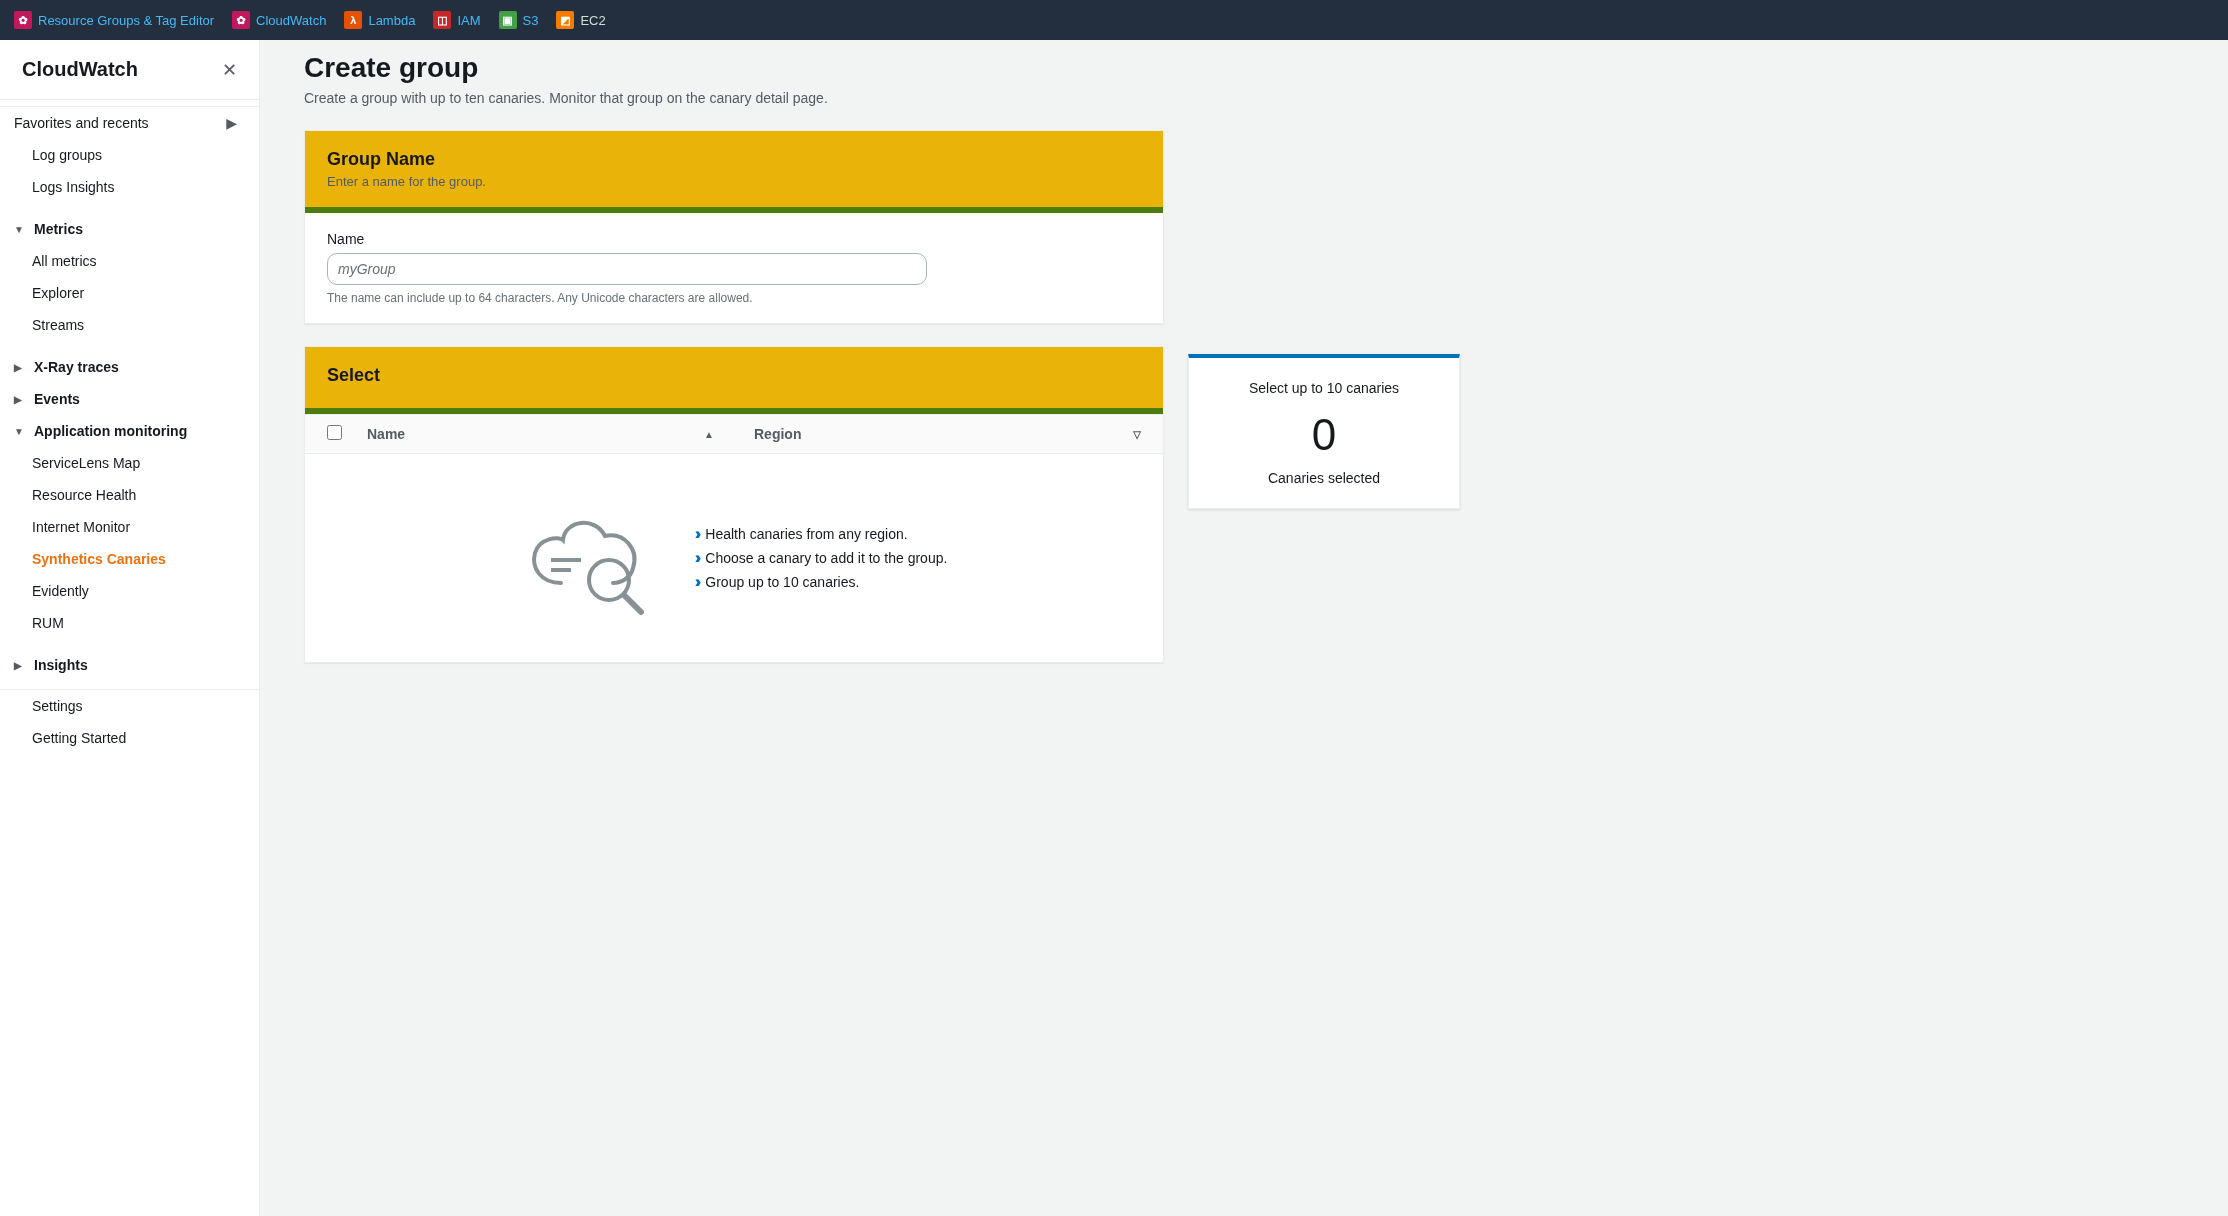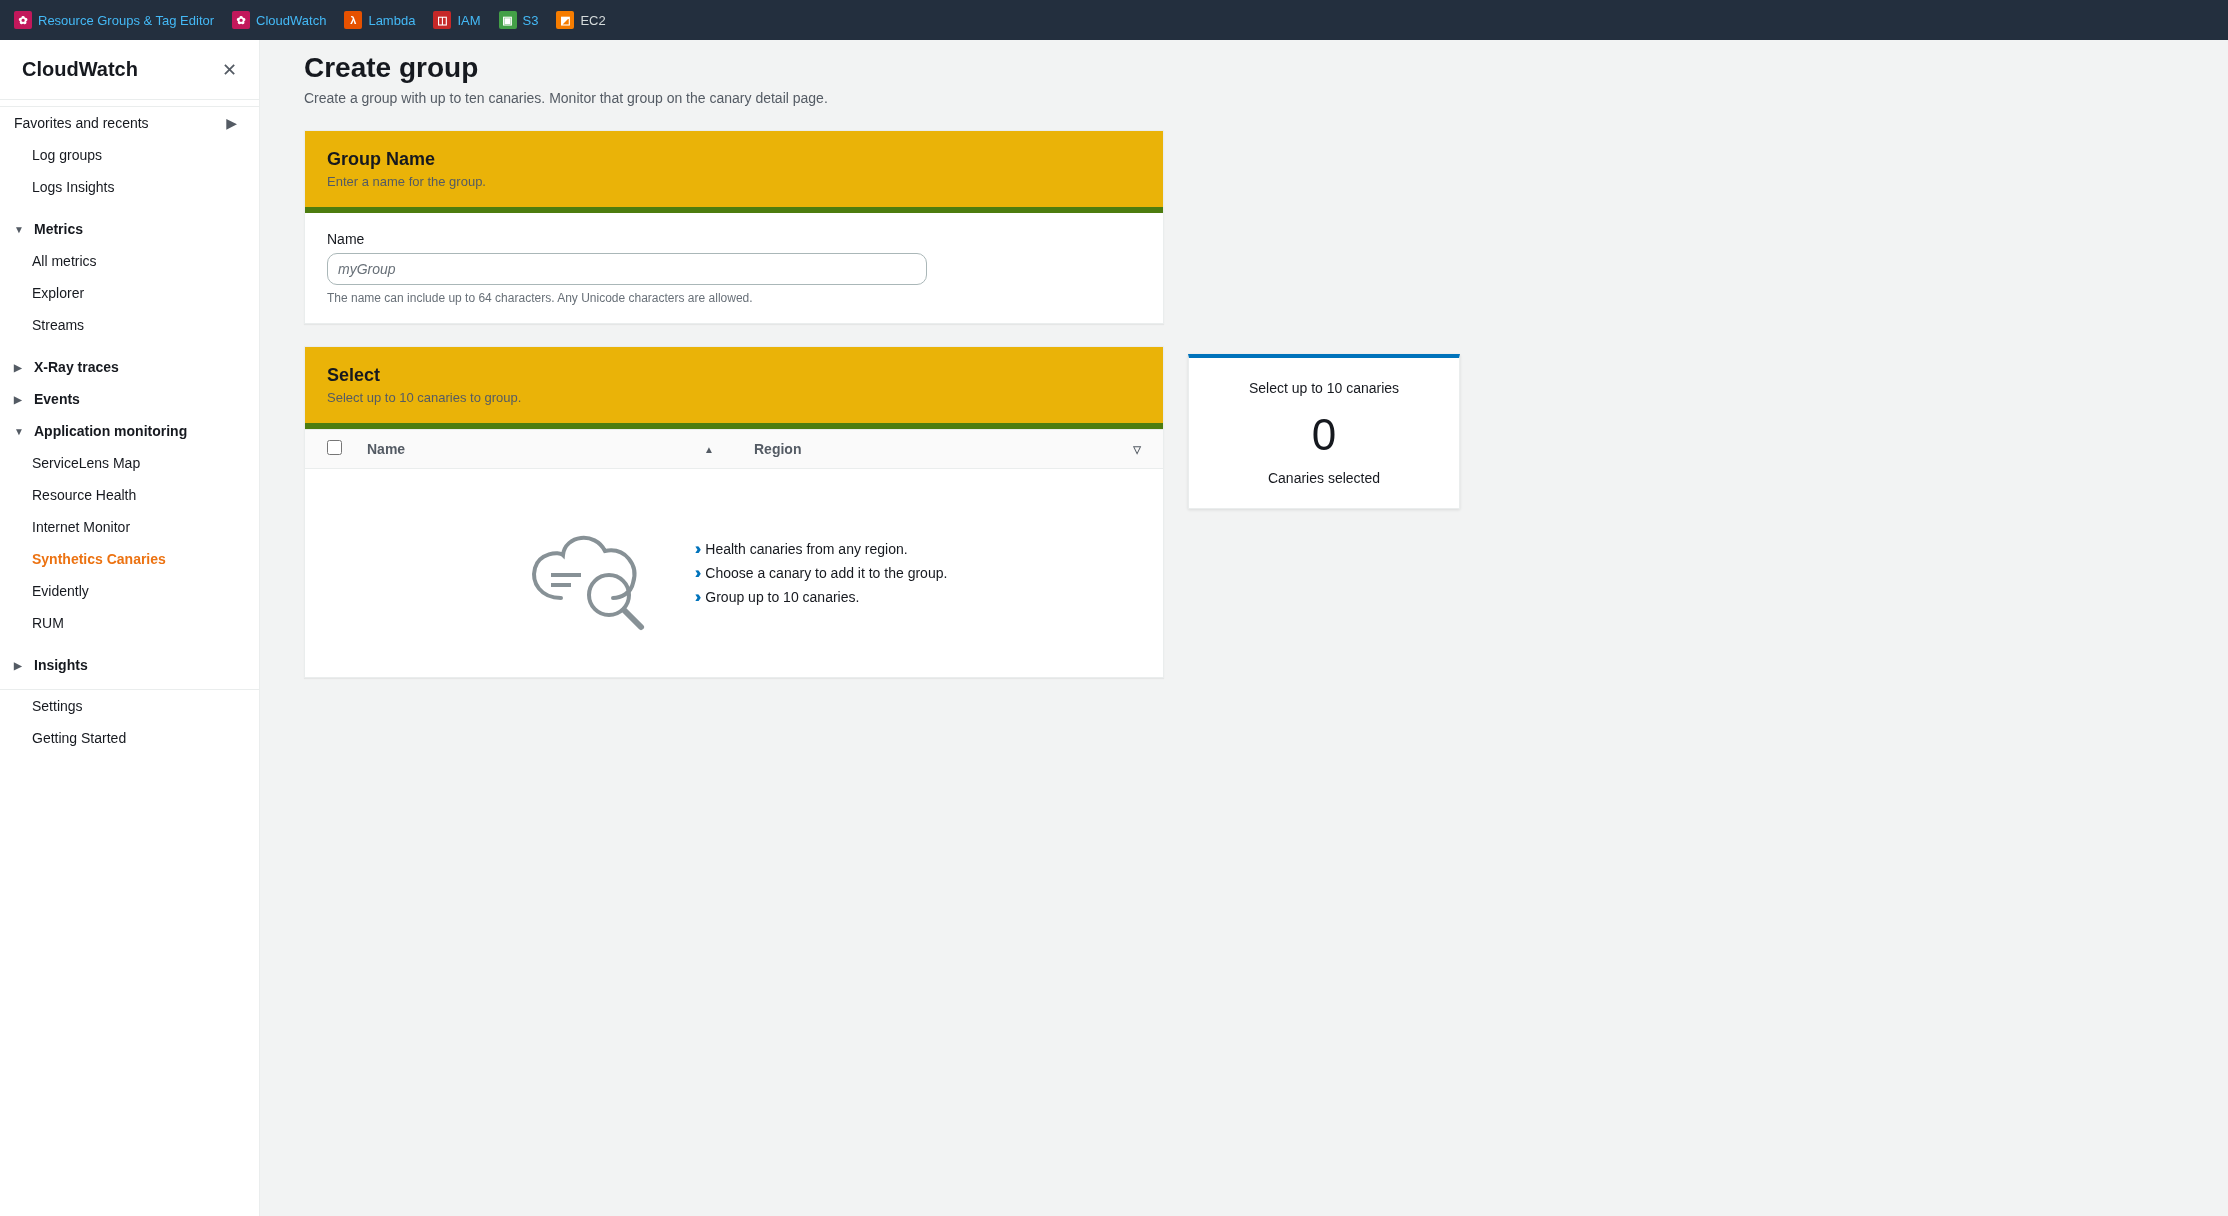--- a/index.html
+++ b/index.html
@@ -195,21 +195,20 @@
         <div class="panel-body">
           <label class="field-label">Name</label>
           <input type="text" class="text-input" placeholder="myGroup" style="">
           <div class="field-hint">The name can include up to 64 characters. Any Unicode characters are allowed.</div>
         </div>
       </section>
 
       <section class="panel">
         <div class="panel-head">
           <h2>Select</h2>
-          <p>Select up to 10 canaries to group.</p>
         </div>
         <div class="table-head">
           <div class="th-check"><input type="checkbox" style=""></div>
           <div class="th name">
               <span>Name</span>
               <span class="sort-caret" style="margin-left:auto;margin-right:40px">▲</span>
             </div>
           <div class="th region">
               <span>Region</span>
               <span class="sort-caret" style="margin-left:auto">▽</span>

